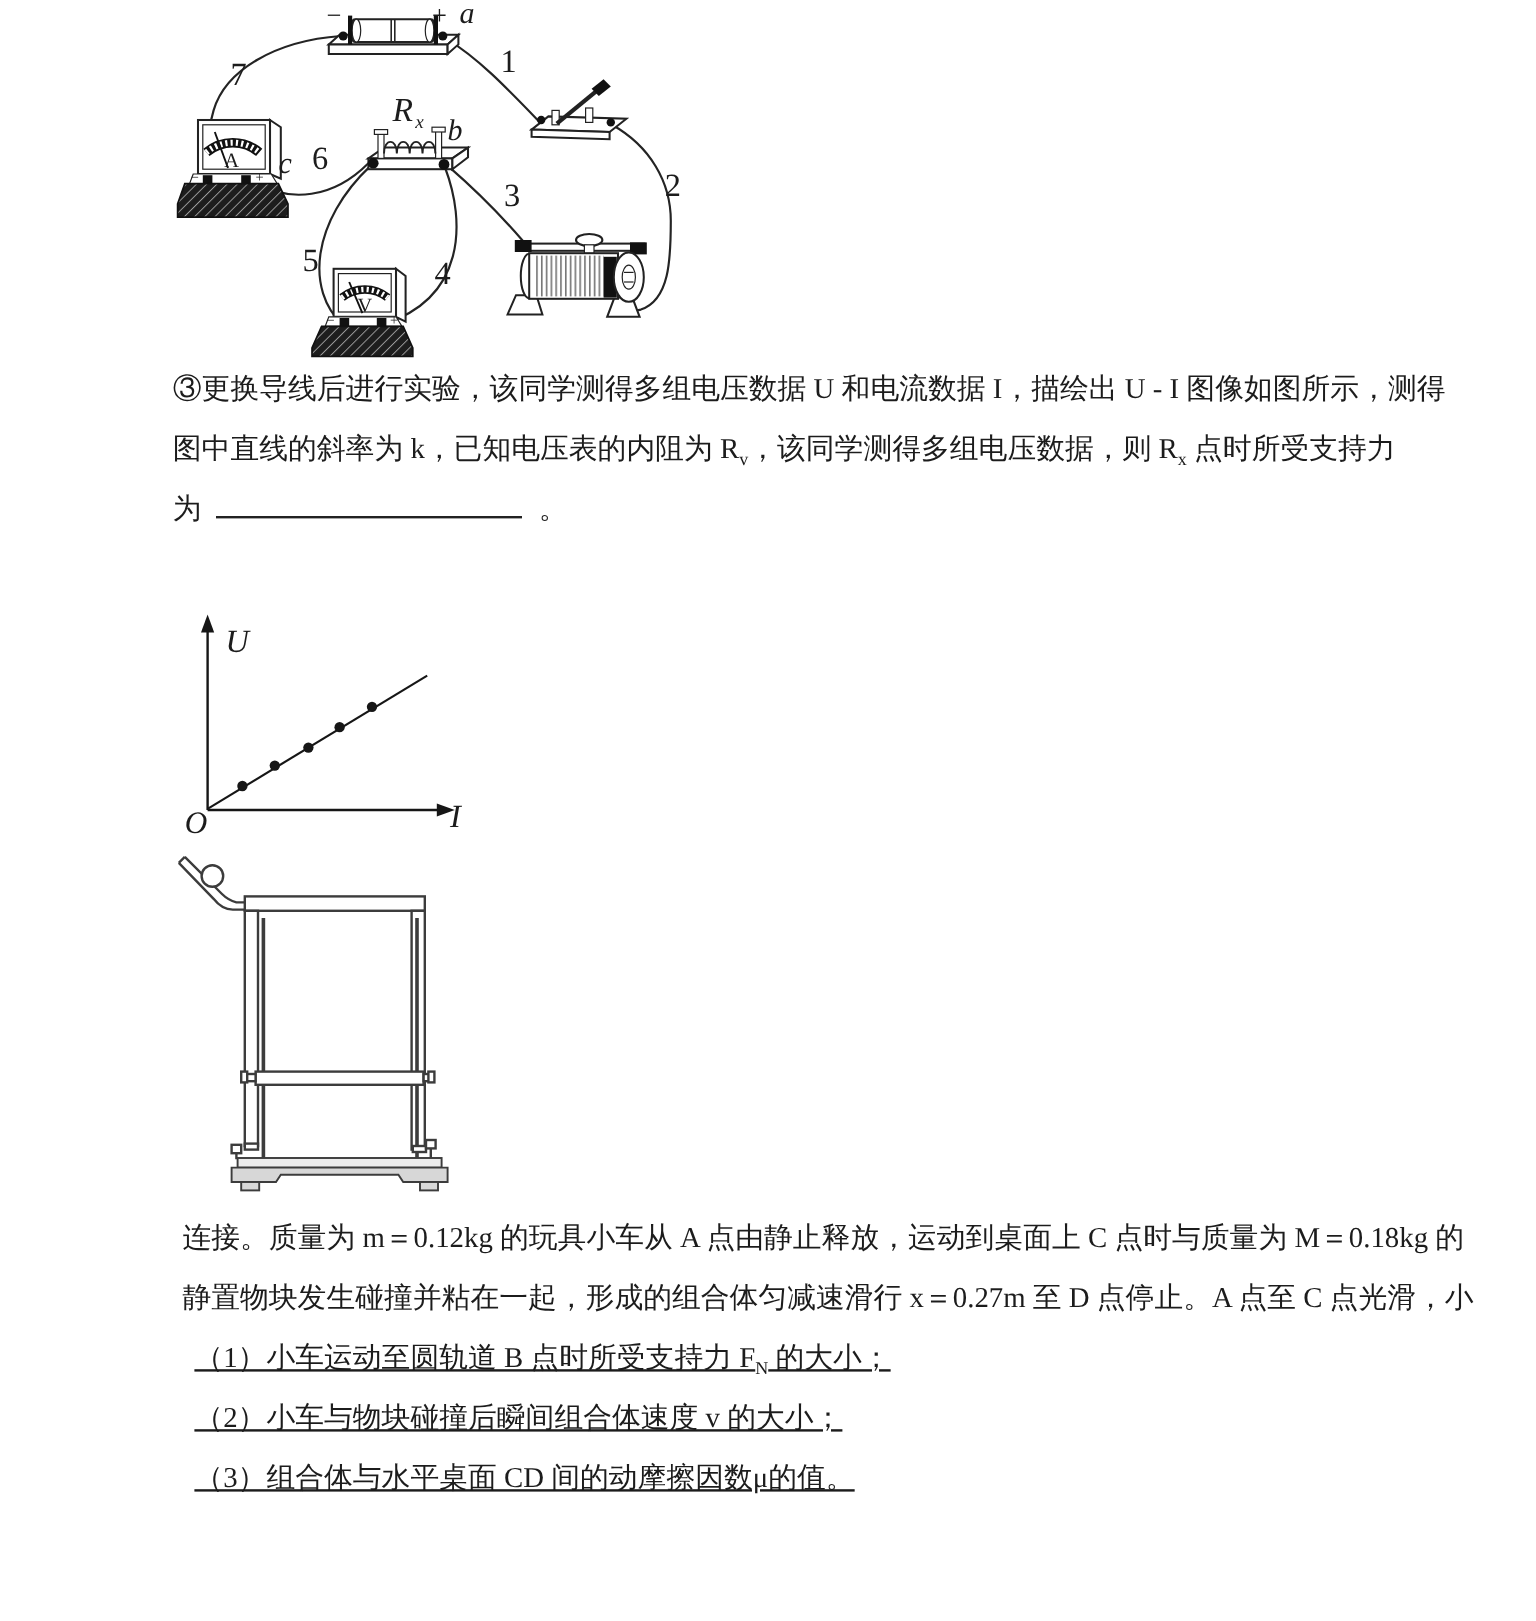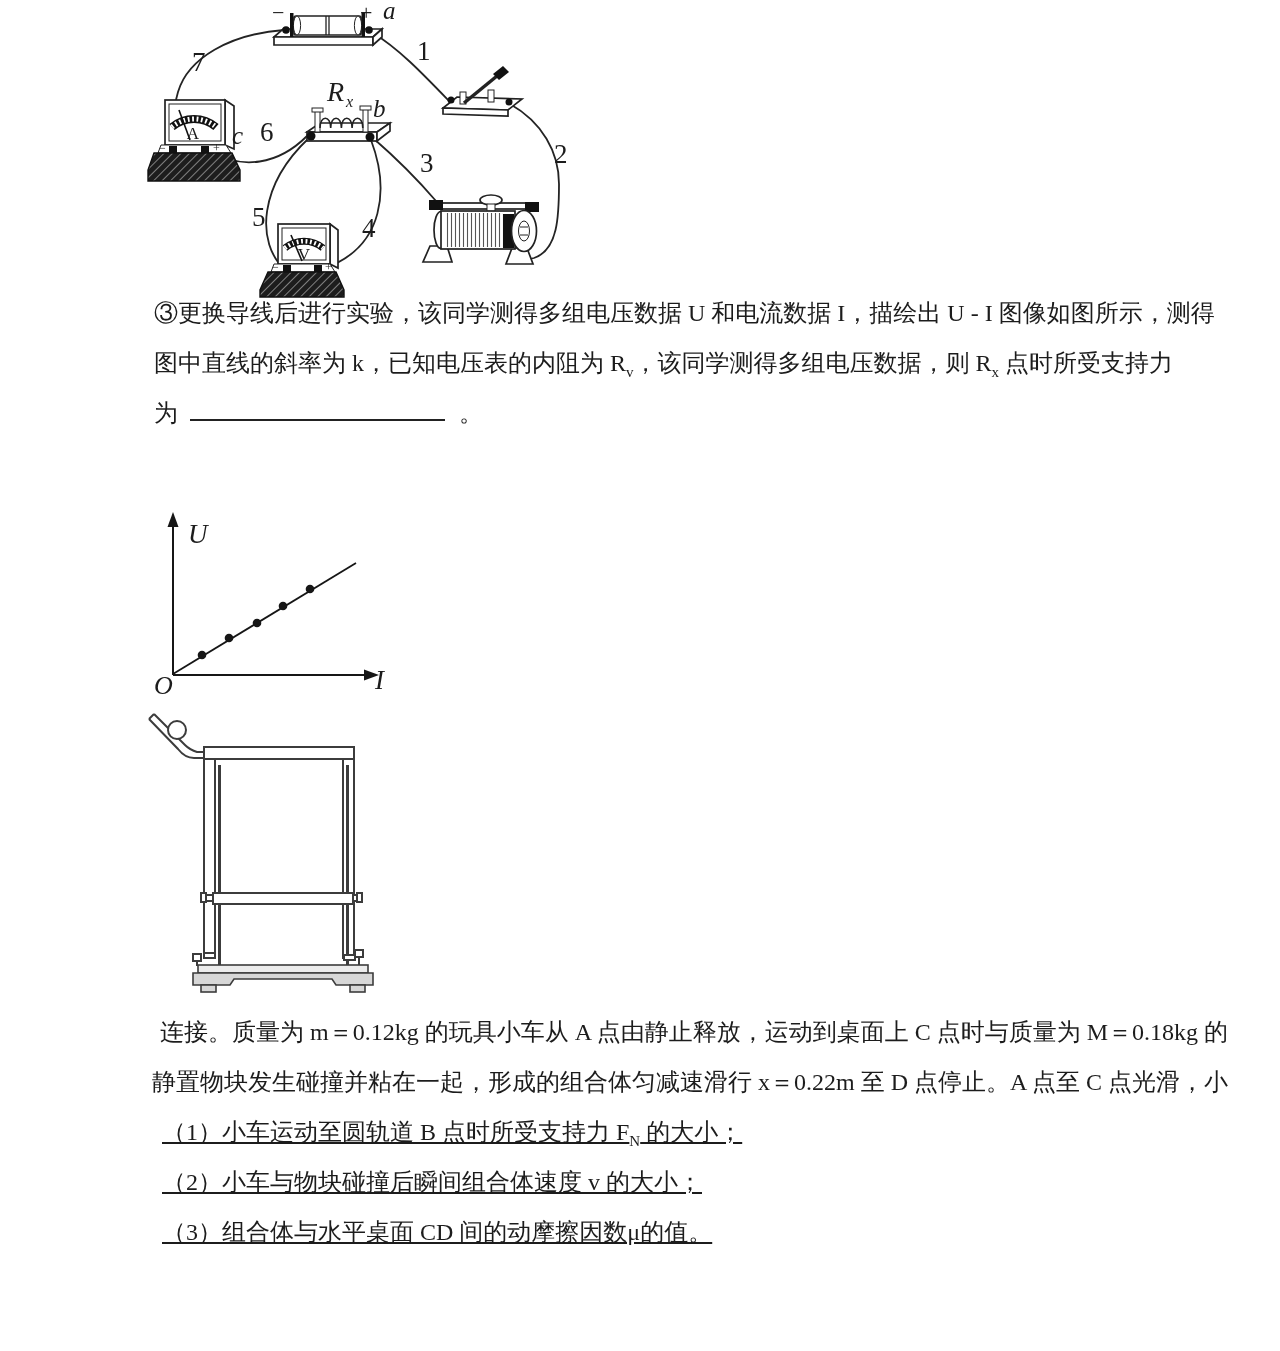--- a/index.html
+++ b/index.html
@@ -7,21 +7,21 @@
   .page {
     position:relative; width:1280px; height:1351px; background:#ffffff;
     font-family:"Liberation Serif","DejaVu Serif",serif; color:#1c1c1c;
     overflow:hidden;
   }
   .fig { position:absolute; }
   .tblock { position:absolute; }
   .tl { white-space:nowrap; font-size:24px; line-height:50px; height:50px; }
   .tl sub { font-size:15px; line-height:0; }
   .tl sup { font-size:15px; line-height:0; }
-  .indent1 { padding-left:27px;text-align:right; }
+  .indent1 { padding-left:27px; }
   .indent2 { padding-left:37px;text-decoration:underline; }
   .blank {
     display:inline-block; width:255px; height:24px;
     border-bottom:2px solid #222; margin:0 14px 0 12px; vertical-align:baseline;
   }
   svg text { font-family:"Liberation Serif","DejaVu Serif",serif; fill:#1c1c1c; }
   .wnum { font-size:27px; }
   .varlab { font-size:25px; font-style:italic; }
   .rxlab { font-size:28px; font-style:italic; }
   .rxsub { font-size:16px; font-style:italic; }
@@ -165,21 +165,21 @@
       <text class="wnum" x="130" y="141">6</text>
       <text class="wnum" x="62" y="71">7</text>
       <text class="varlab" x="253" y="19">a</text>
       <text class="varlab" x="243" y="117">b</text>
       <text class="varlab" x="102" y="144">c</text>
       <text class="rxlab" x="197" y="101">R</text>
       <text class="rxsub" x="216" y="107">x</text>
     </g>
   </svg>
 
-  <div class="tblock" style="left:144px;top:288px;margin-left:10px;">
+  <div class="tblock" style="left:144px;top:300px;">
     <div class="tl">③更换导线后进行实验，该同学测得多组电压数据 U 和电流数据 I，描绘出 U - I 图像如图所示，测得</div>
     <div class="tl"><span>图中直线的斜率为 k，已知电压表的内阻为 R</span><sub>v</sub><span>，该同学测得多组电压数据，则 R</span><sub>x</sub><span> 点时所受支持力</span></div>
     <div class="tl"><span>为</span><span class="blank"></span><span>。</span></div>
   </div>
 
   <svg class="fig" style="left:150px;top:505px;" width="270" height="200" viewBox="0 0 270 200">
     <line x1="23" y1="170" x2="23" y2="16" stroke="#161616" stroke-width="2"></line>
     <polygon points="23,7 17.5,22 28.5,22" fill="#161616"></polygon>
     <line x1="23" y1="170" x2="220" y2="170" stroke="#161616" stroke-width="2"></line>
     <polygon points="229,170 214,164.5 214,175.5" fill="#161616"></polygon>
@@ -227,19 +227,19 @@
       <line x1="229" y1="254" x2="229" y2="262" stroke="#3c3c3c" stroke-width="2"></line>
       <rect class="mechlite" x="68" y="262" width="170" height="8"></rect>
       <polygon class="mechgray" points="63,270 243,270 243,282 206,282 202,276 104,276 100,282 63,282"></polygon>
       <rect class="mechgray" x="71" y="282" width="15" height="7"></rect>
       <rect class="mechgray" x="220" y="282" width="15" height="7"></rect>
     </g>
   </svg>
 
   <div class="tblock" style="left:125px;top:1007px;">
     <div class="tl indent1">连接。质量为 m＝0.12kg 的玩具小车从 A 点由静止释放，运动到桌面上 C 点时与质量为 M＝0.18kg 的</div>
-    <div class="tl indent1">静置物块发生碰撞并粘在一起，形成的组合体匀减速滑行 x＝0.22m 至 D 点停止。A 点至 C 点光滑，小</div>
+    <div class="tl indent1">静置物块发生碰撞并粘在一起，形成的组合体匀减速滑行 x＝0.27m 至 D 点停止。A 点至 C 点光滑，小</div>
     <div class="tl indent2"><span>（1）小车运动至圆轨道 B 点时所受支持力 F</span><sub>N</sub><span> 的大小；</span></div>
     <div class="tl indent2">（2）小车与物块碰撞后瞬间组合体速度 v 的大小；</div>
     <div class="tl indent2">（3）组合体与水平桌面 CD 间的动摩擦因数μ的值。</div>
   </div>
 
 </div>
 
 </body></html>

